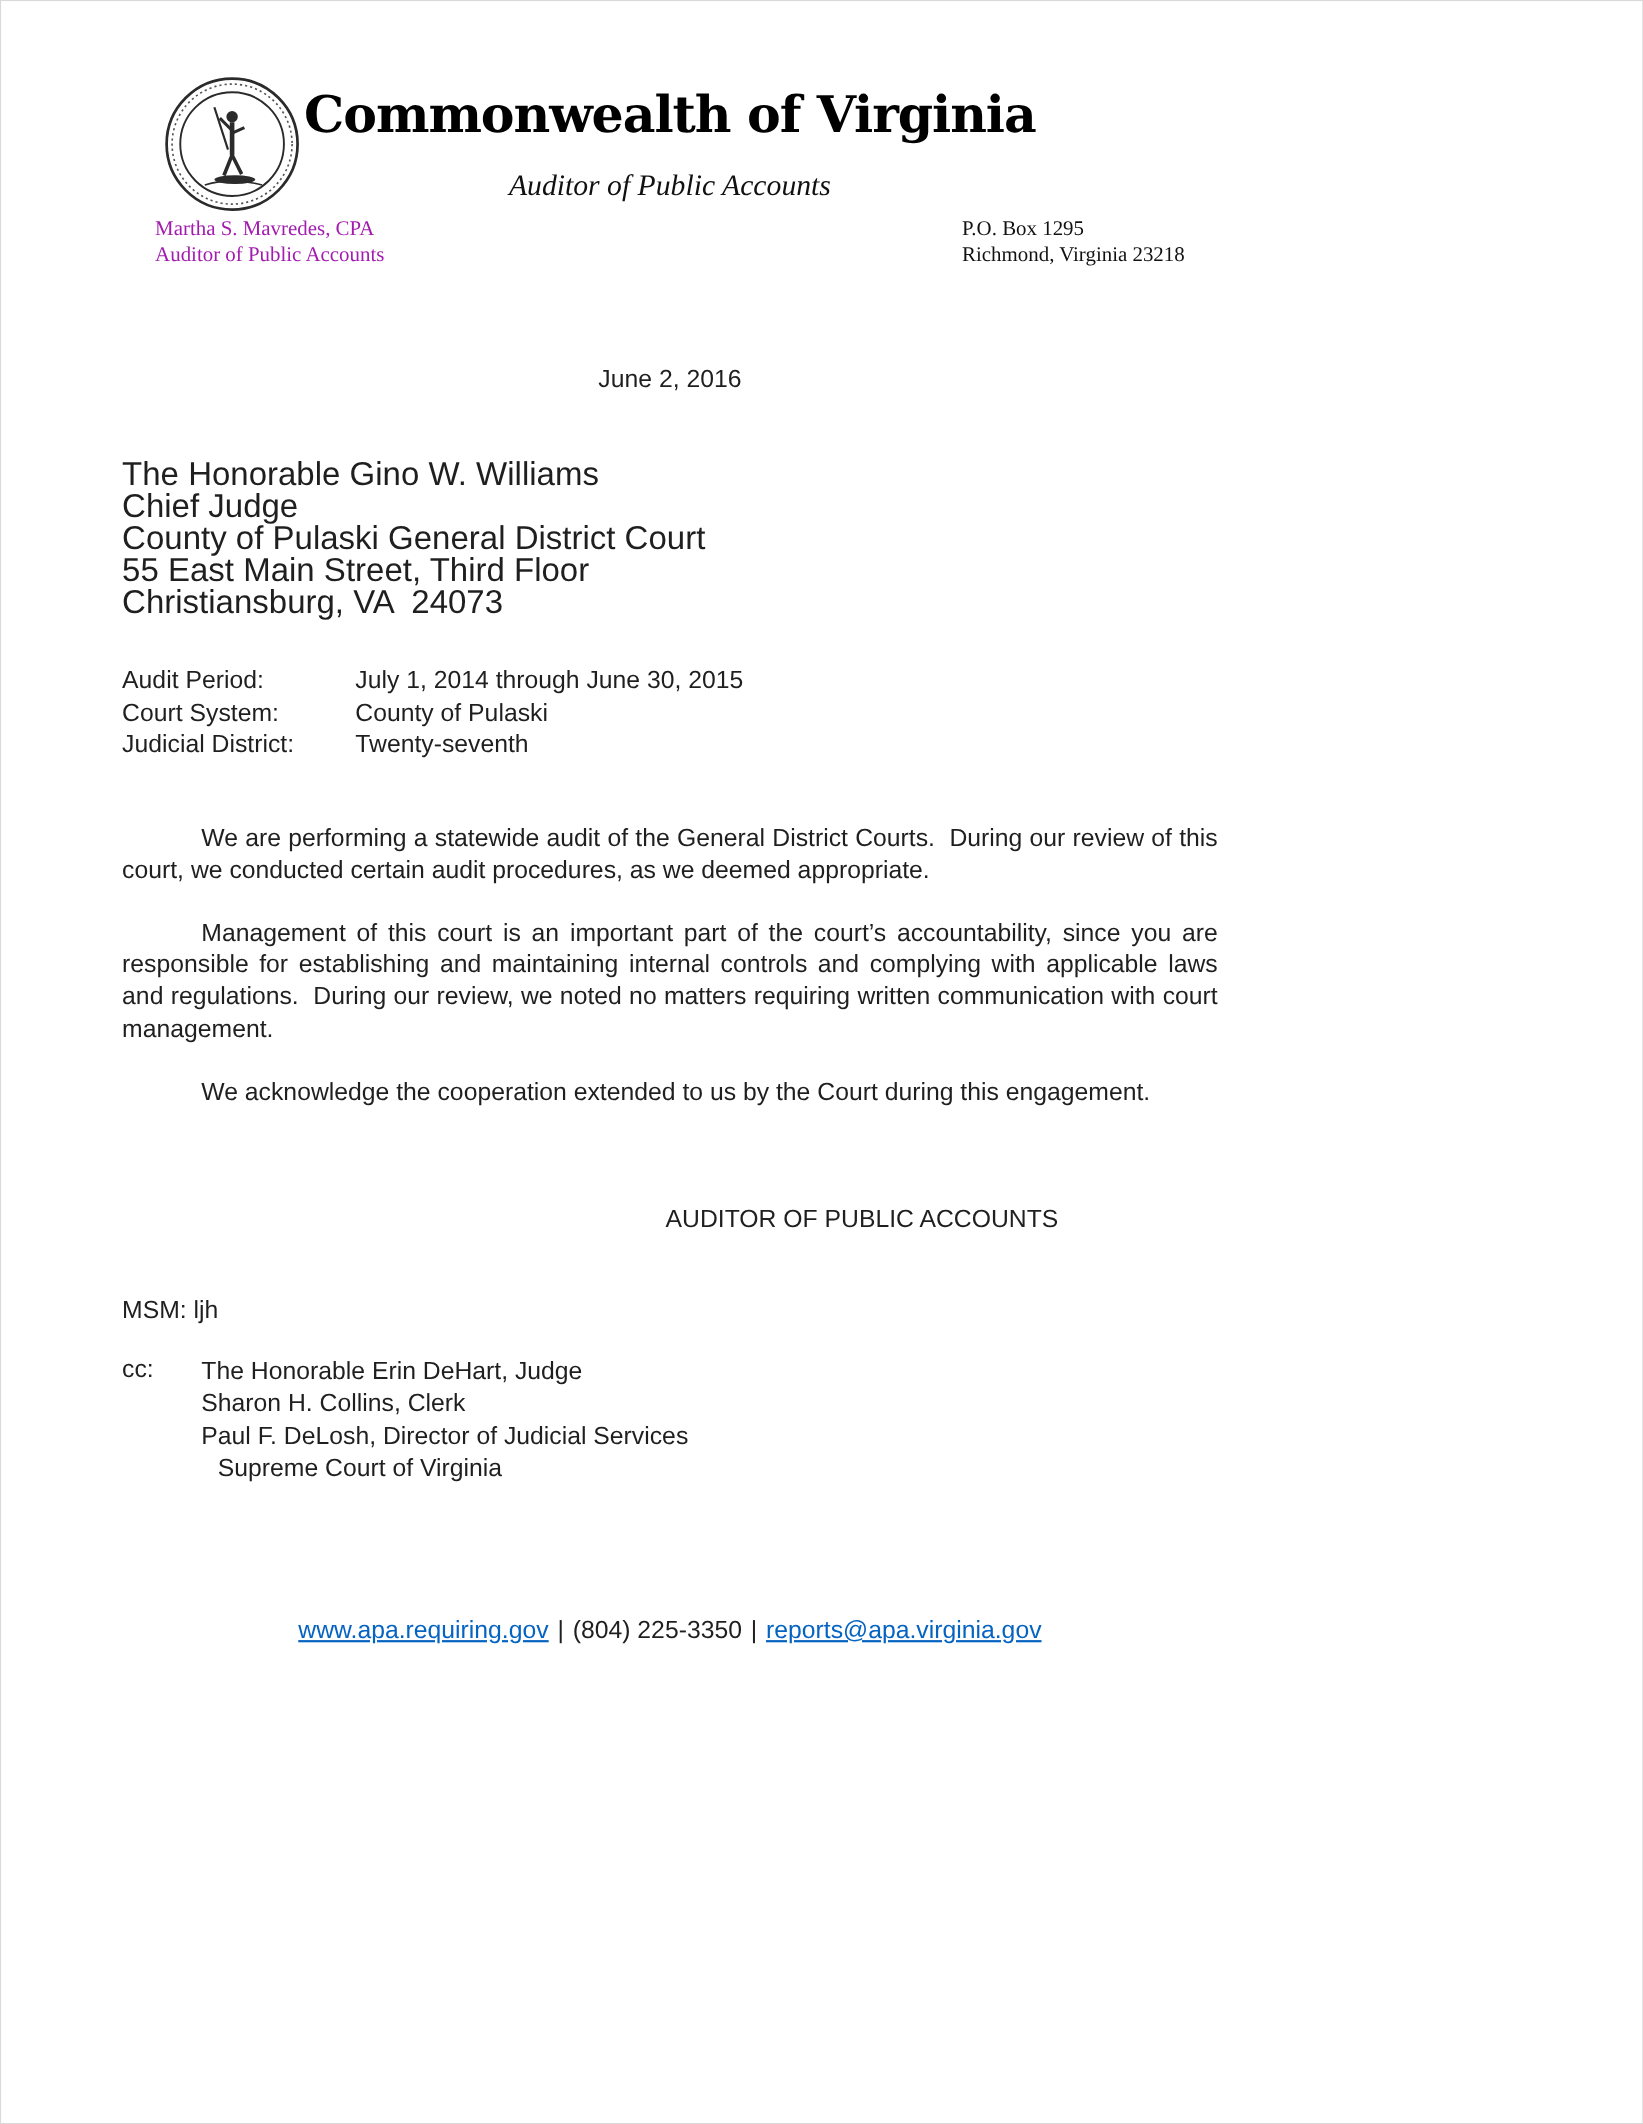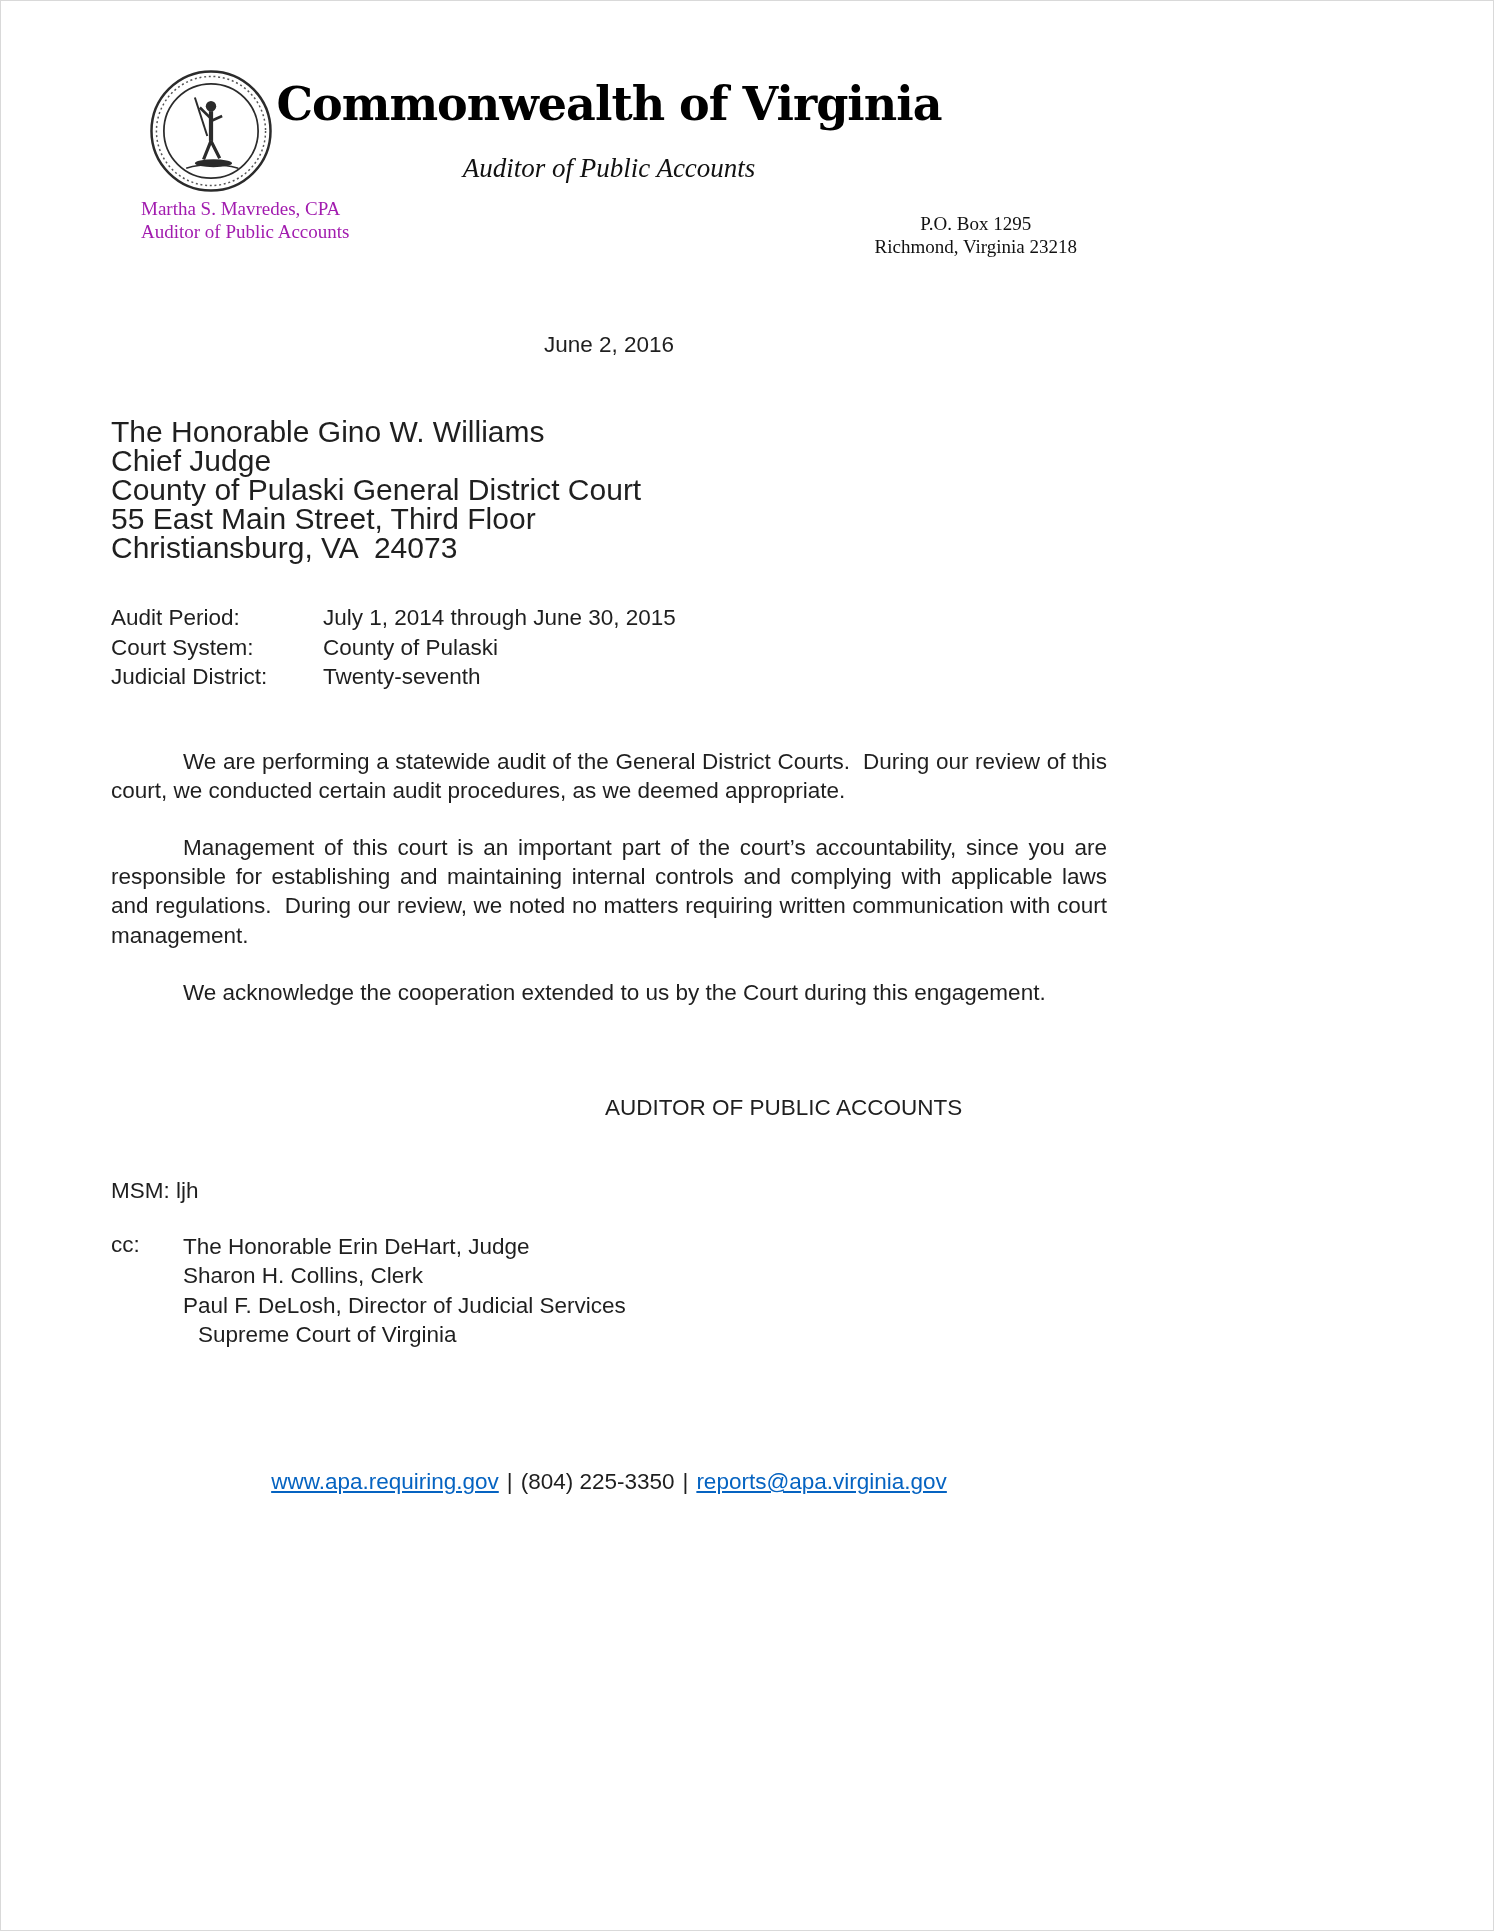--- a/index.html
+++ b/index.html
@@ -22,21 +22,21 @@
   }
   .org-subtitle {
     position:absolute; left:0; right:0; top:84px; text-align:center;
     font-family:"Liberation Serif", serif; font-style:italic; font-size:27px; color:#111;
   }
   .hdr-left {
     position:absolute; left:30px; top:128px;
     font-family:"Liberation Serif", serif; font-size:19px; line-height:23px; color:#a21caf;
   }
   .hdr-right {
-    position:absolute; right:30px; top:143px; text-align:center;
+    position:absolute; right:30px; top:128px; text-align:left;
     font-family:"Liberation Serif", serif; font-size:19px; line-height:23px; color:#111;
   }
 
   
   .date { margin-top:8px; text-align:center; font-size:22.5px; }
   .recipient { margin-top:59px; }
   .recipient .line { font-size:30px; line-height:29px; white-space:pre-wrap; }
 
   .details { margin-top:41px; }
   .detail-row { display:flex; font-size:22.5px; line-height:29.5px; }

